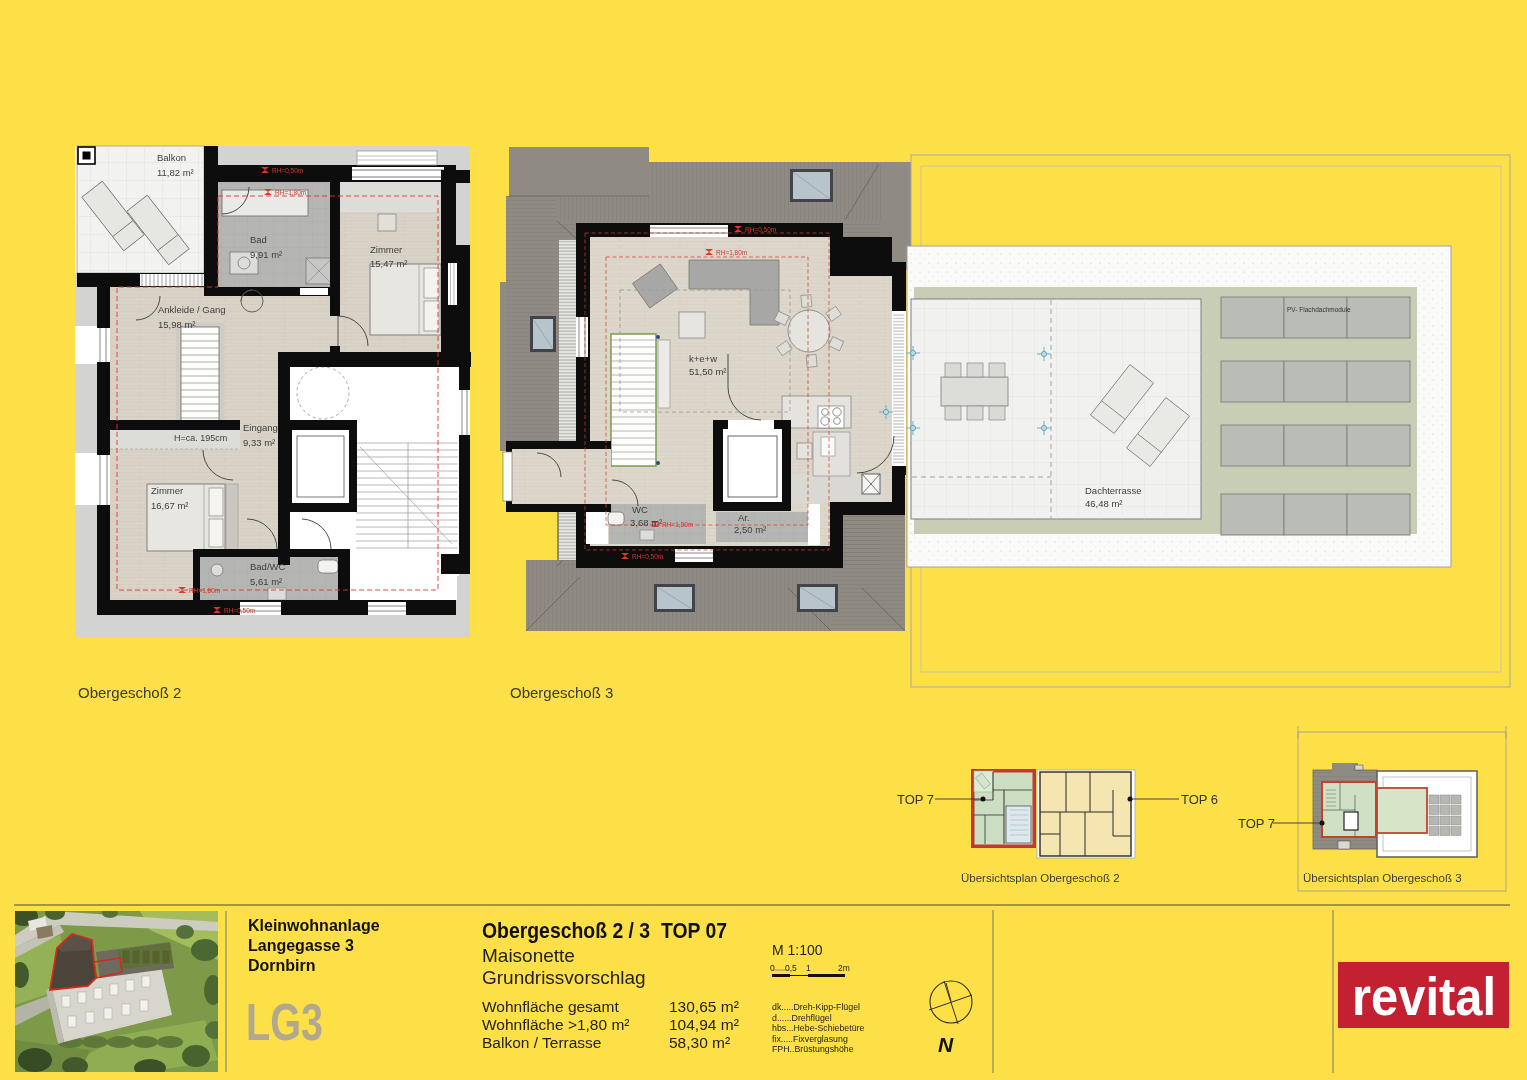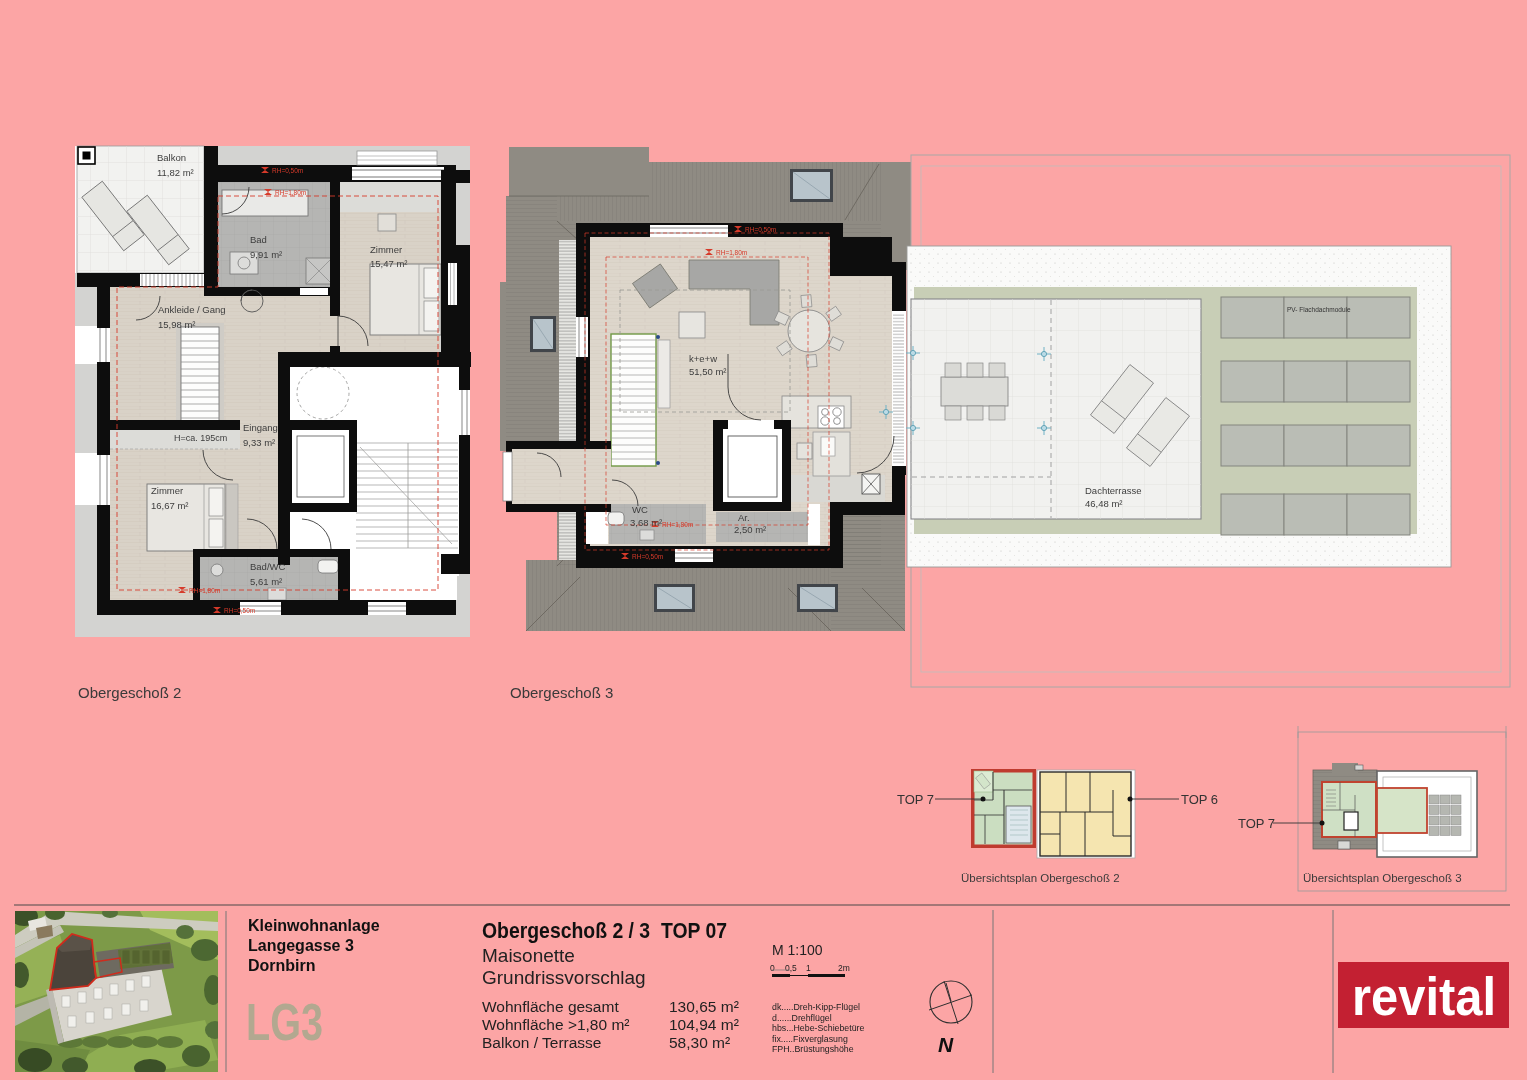--- a/index.html
+++ b/index.html
@@ -1,16 +1,16 @@
 <!DOCTYPE html>
 <html><head>
 <meta charset="utf-8">
 <style>
 html,body{margin:0;padding:0;background:#fff;}
-#page{position:relative;width:1527px;height:1080px;overflow:hidden;background:#fca5a5;
+#page{position:relative;width:1527px;height:1080px;overflow:hidden;background:#fde047;
 font-family:"Liberation Sans", sans-serif;}
 </style>
 </head>
 <body>
 <div id="page">
 <svg width="1527" height="1080" viewBox="0 0 1527 1080" xmlns="http://www.w3.org/2000/svg">
 <defs>
 <pattern id="grid18" width="18" height="18" patternUnits="userSpaceOnUse">
  <path d="M18 0H0V18" fill="none" stroke="#dedcda" stroke-width="0.8"></path>
 </pattern>

